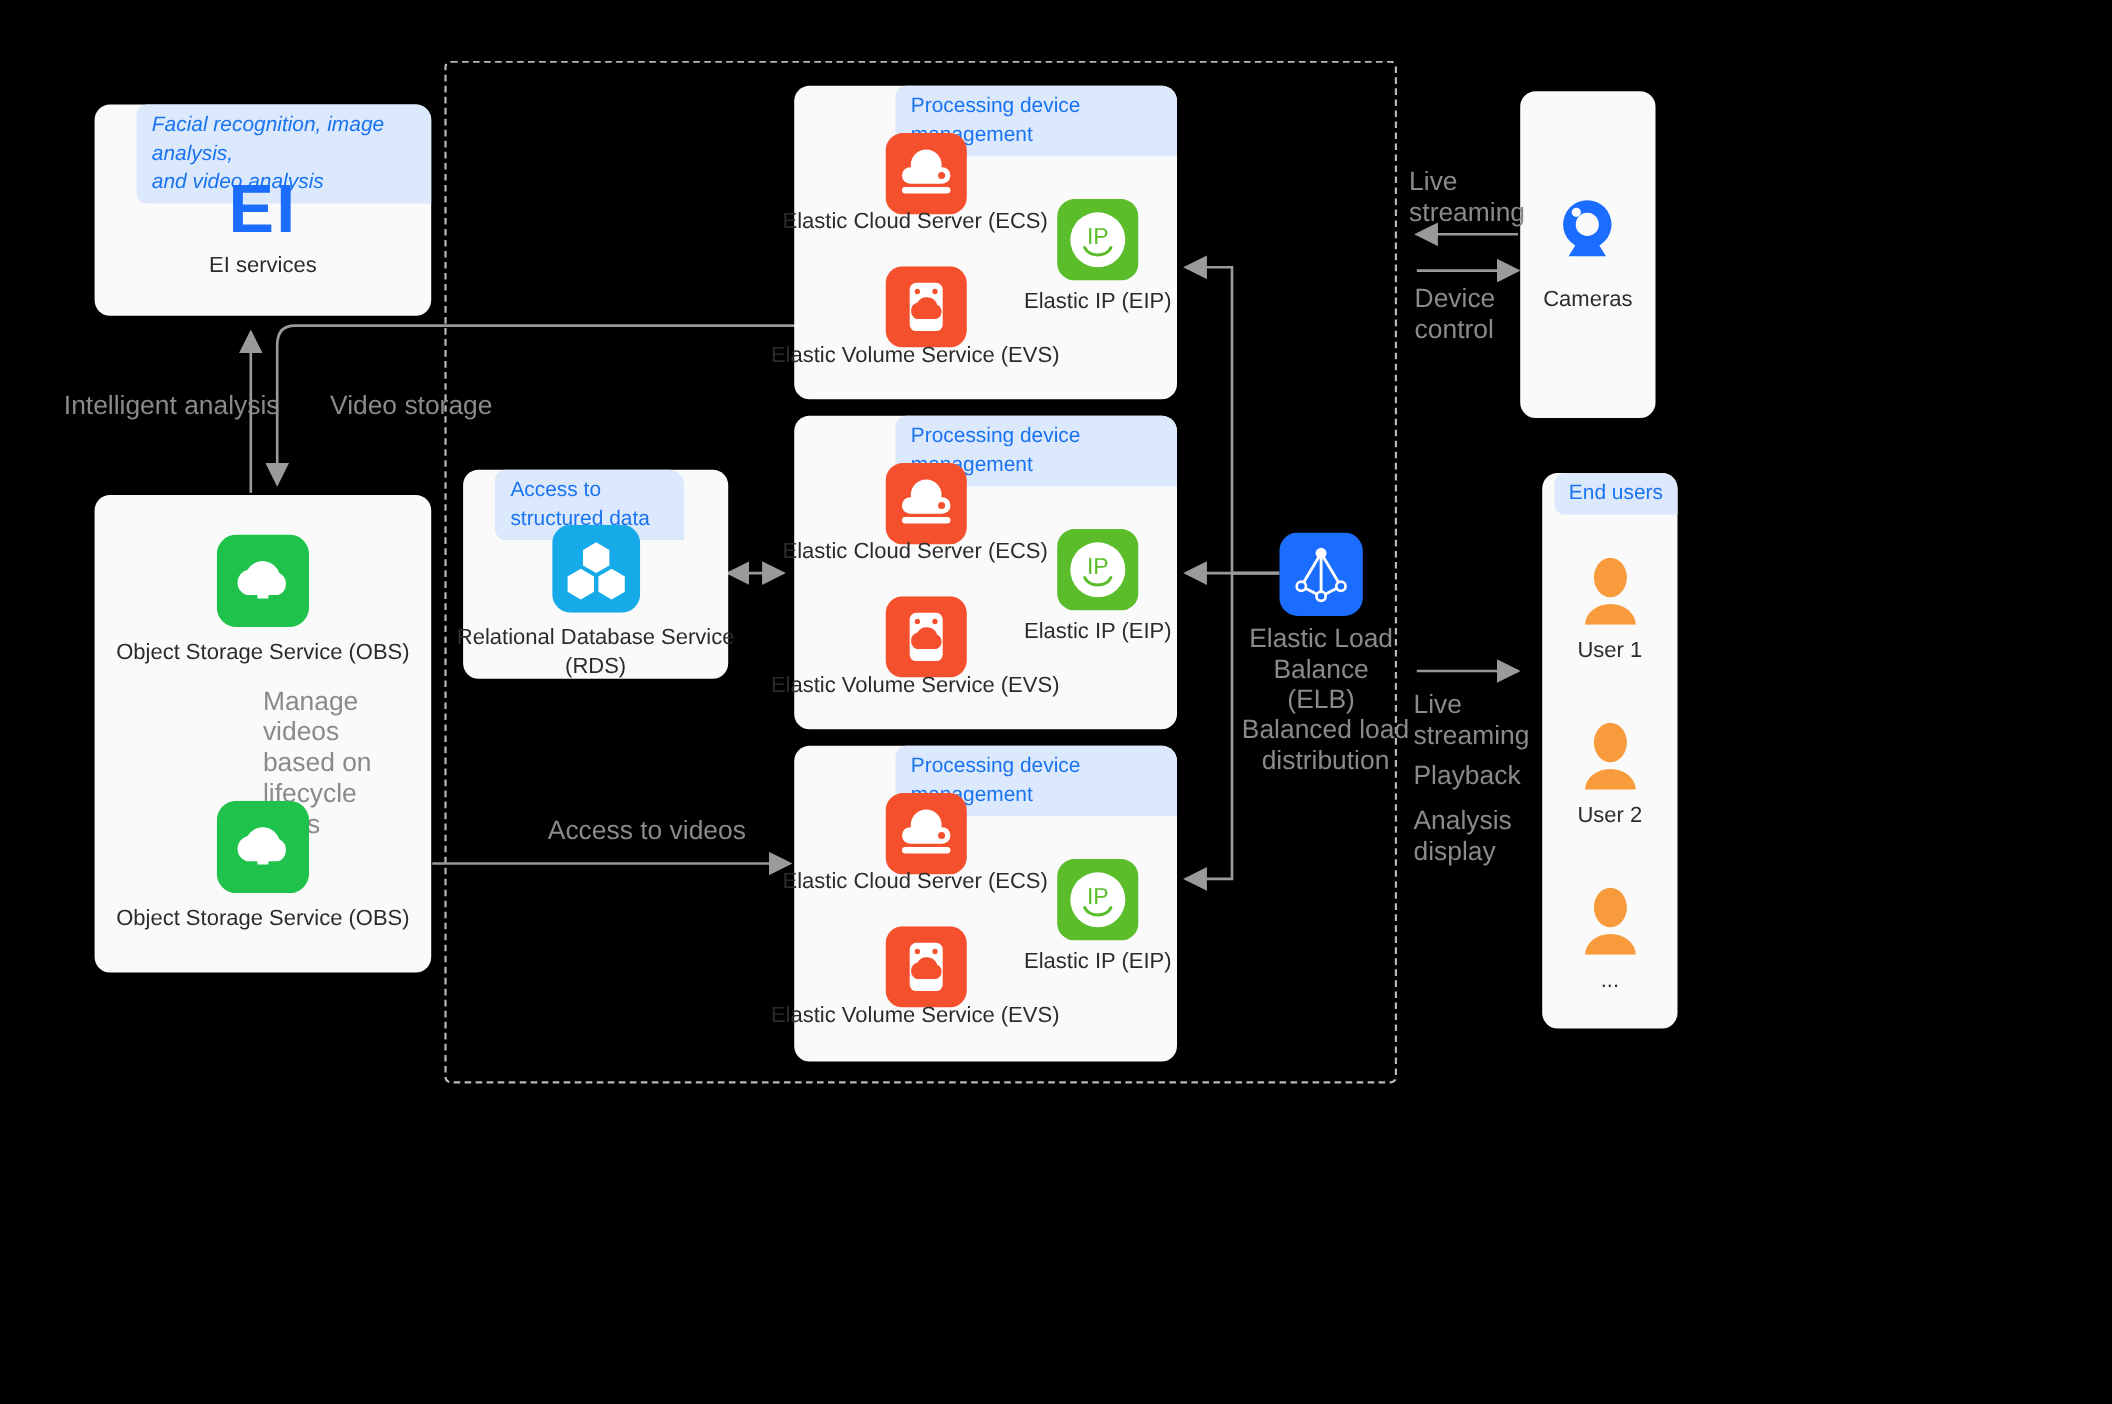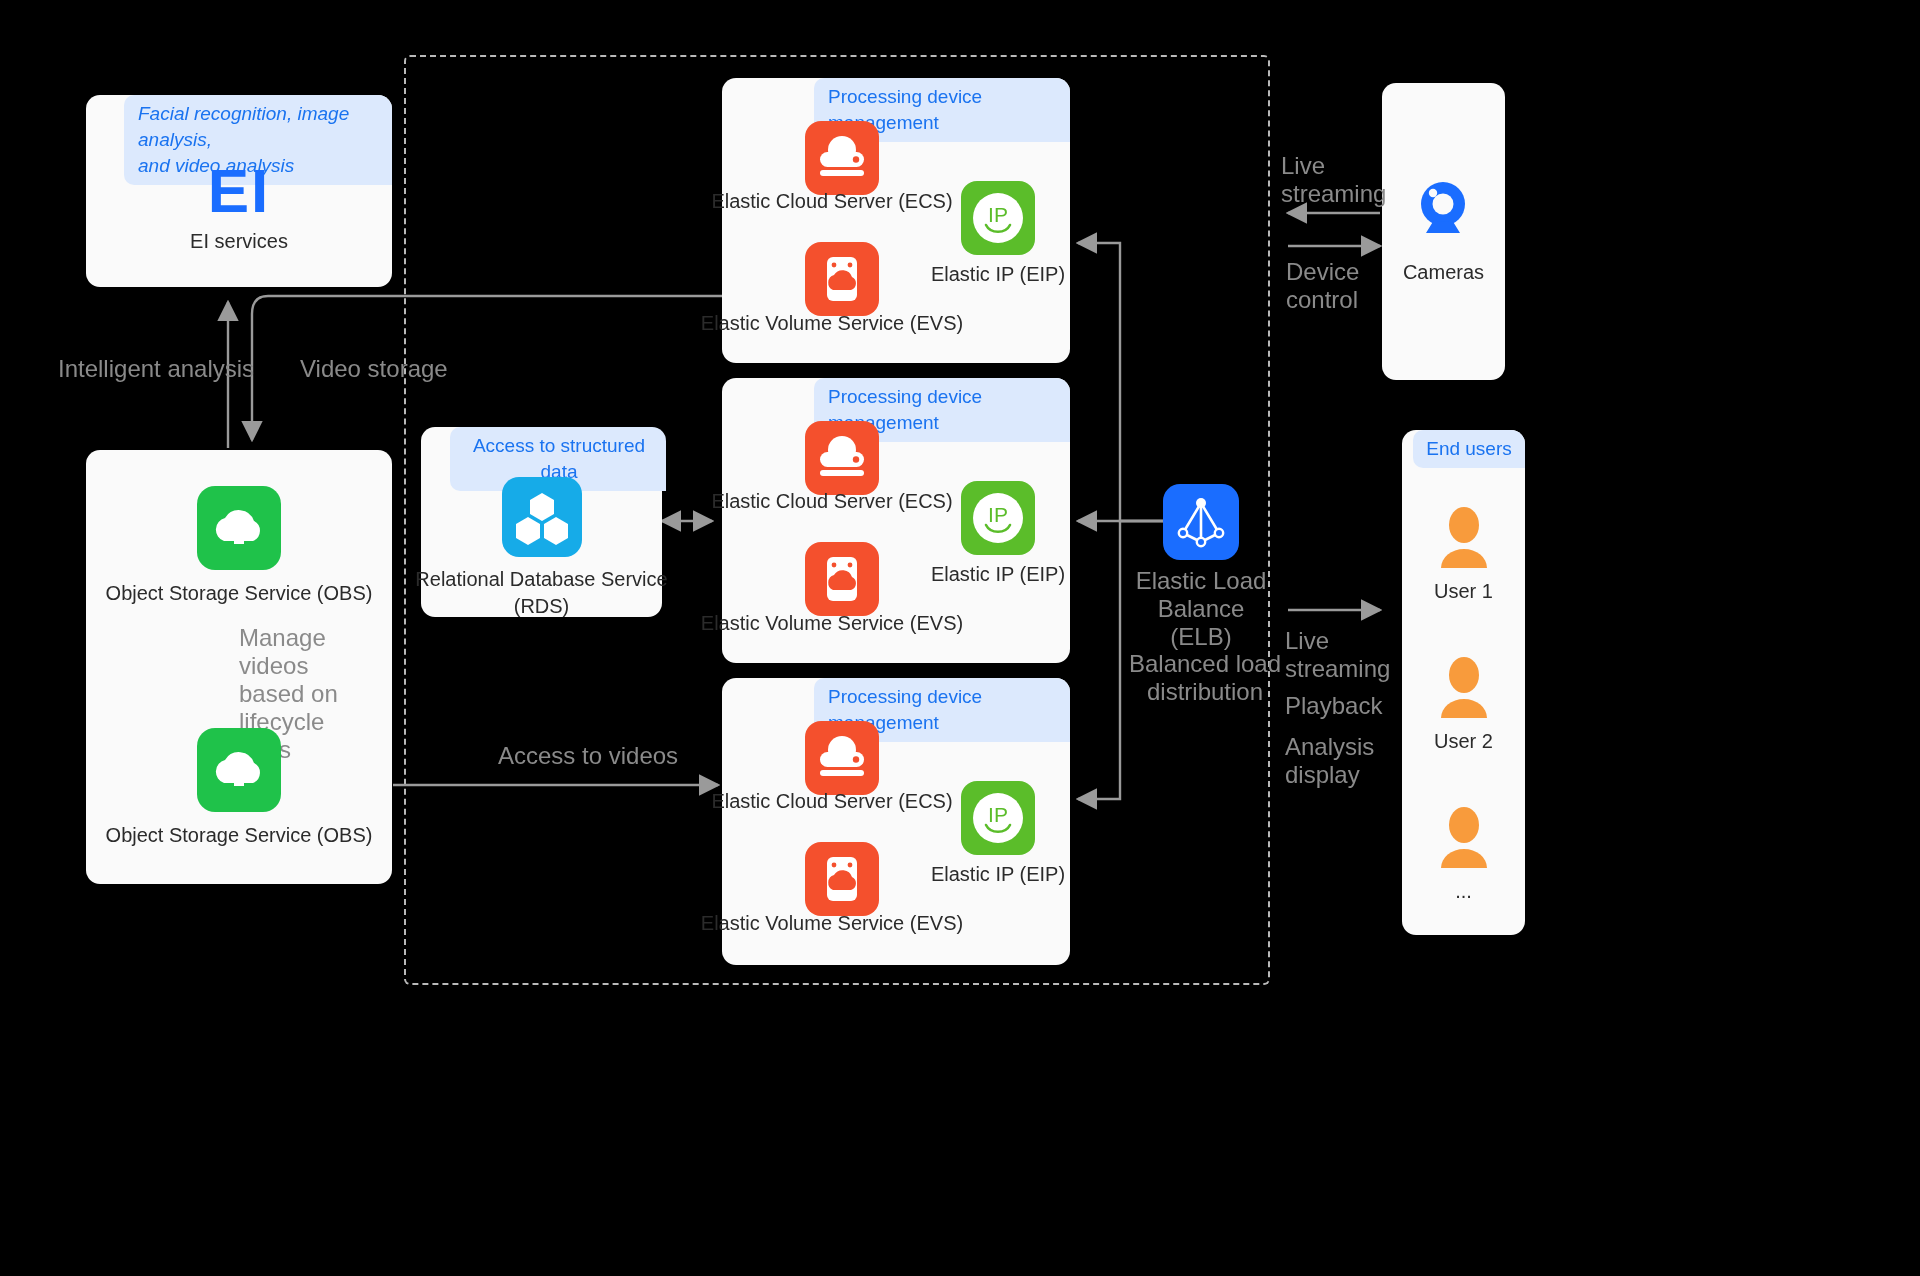--- a/index.html
+++ b/index.html
@@ -129,21 +129,21 @@
       <svg width="84" height="84" viewBox="0 0 84 84">
         <rect class="iconsq" width="84" height="84" rx="18" fill="#1fc24a"></rect>
         <path d="M27 55 a12 12 0 0 1 1 -23 a16 16 0 0 1 29 3 a11 11 0 0 1 -1 20 z" fill="#fff"></path>
         <path d="M42 31 L54 44 L47 44 L47 58 L37 58 L37 44 L30 44 z" fill="#fff"></path>
       </svg>
     </div>
     <div class="node-label" style="left:-6px; width:318px; top:372px;">Object Storage Service (OBS)</div>
   </div>
 
   <div class="card" style="left:421px; top:427px; width:241px; height:190px;">
-    <div class="tag" style="left:29px; top:0px; width:216px;text-align:center;">Access to structured data</div>
+    <div class="tag" style="left:29px; top:0px; width:172px;">Access to structured data</div>
     <div class="icon" style="left:81px; top:50px;">
       <svg width="80" height="80" viewBox="0 0 80 80">
         <rect class="iconsq" width="80" height="80" rx="17" fill="#16abe8"></rect>
         <path d="M40 16 L52 23 L52 37 L40 44 L28 37 L28 23 z" fill="#fff"></path>
         <path d="M26 40 L38 47 L38 61 L26 68 L14 61 L14 47 z" fill="#fff"></path>
         <path d="M54 40 L66 47 L66 61 L54 68 L42 61 L42 47 z" fill="#fff"></path>
       </svg>
     </div>
     <div class="node-label" style="left:-12px; width:265px; top:139px;">Relational Database Service
 (RDS)</div>

